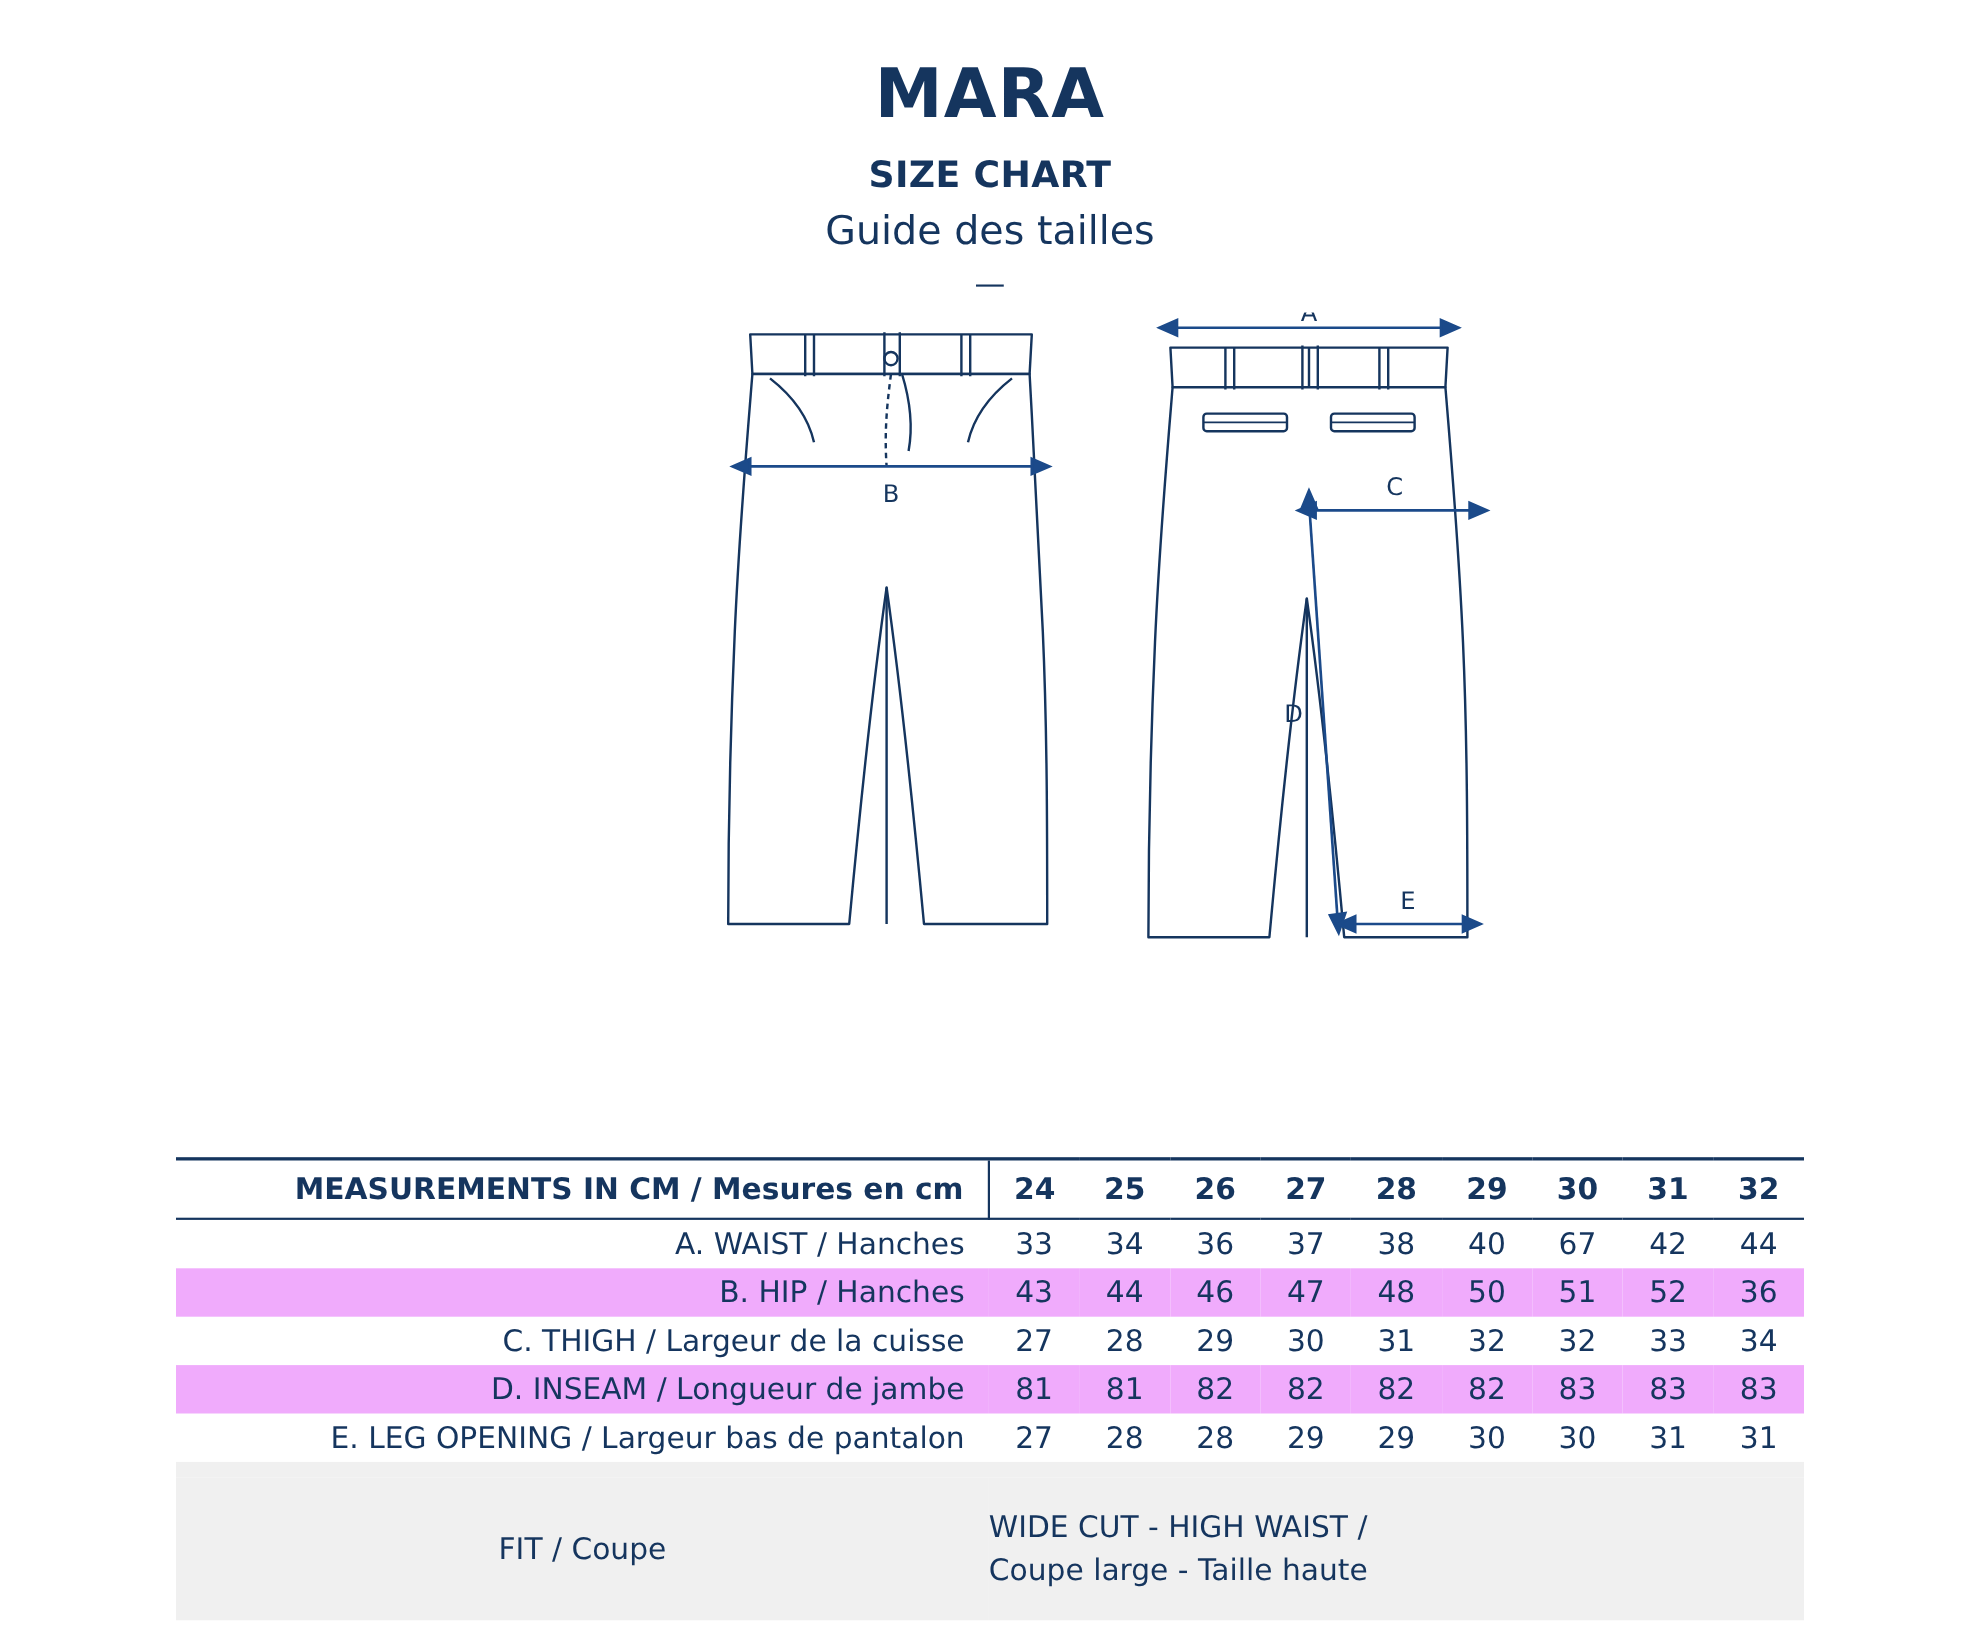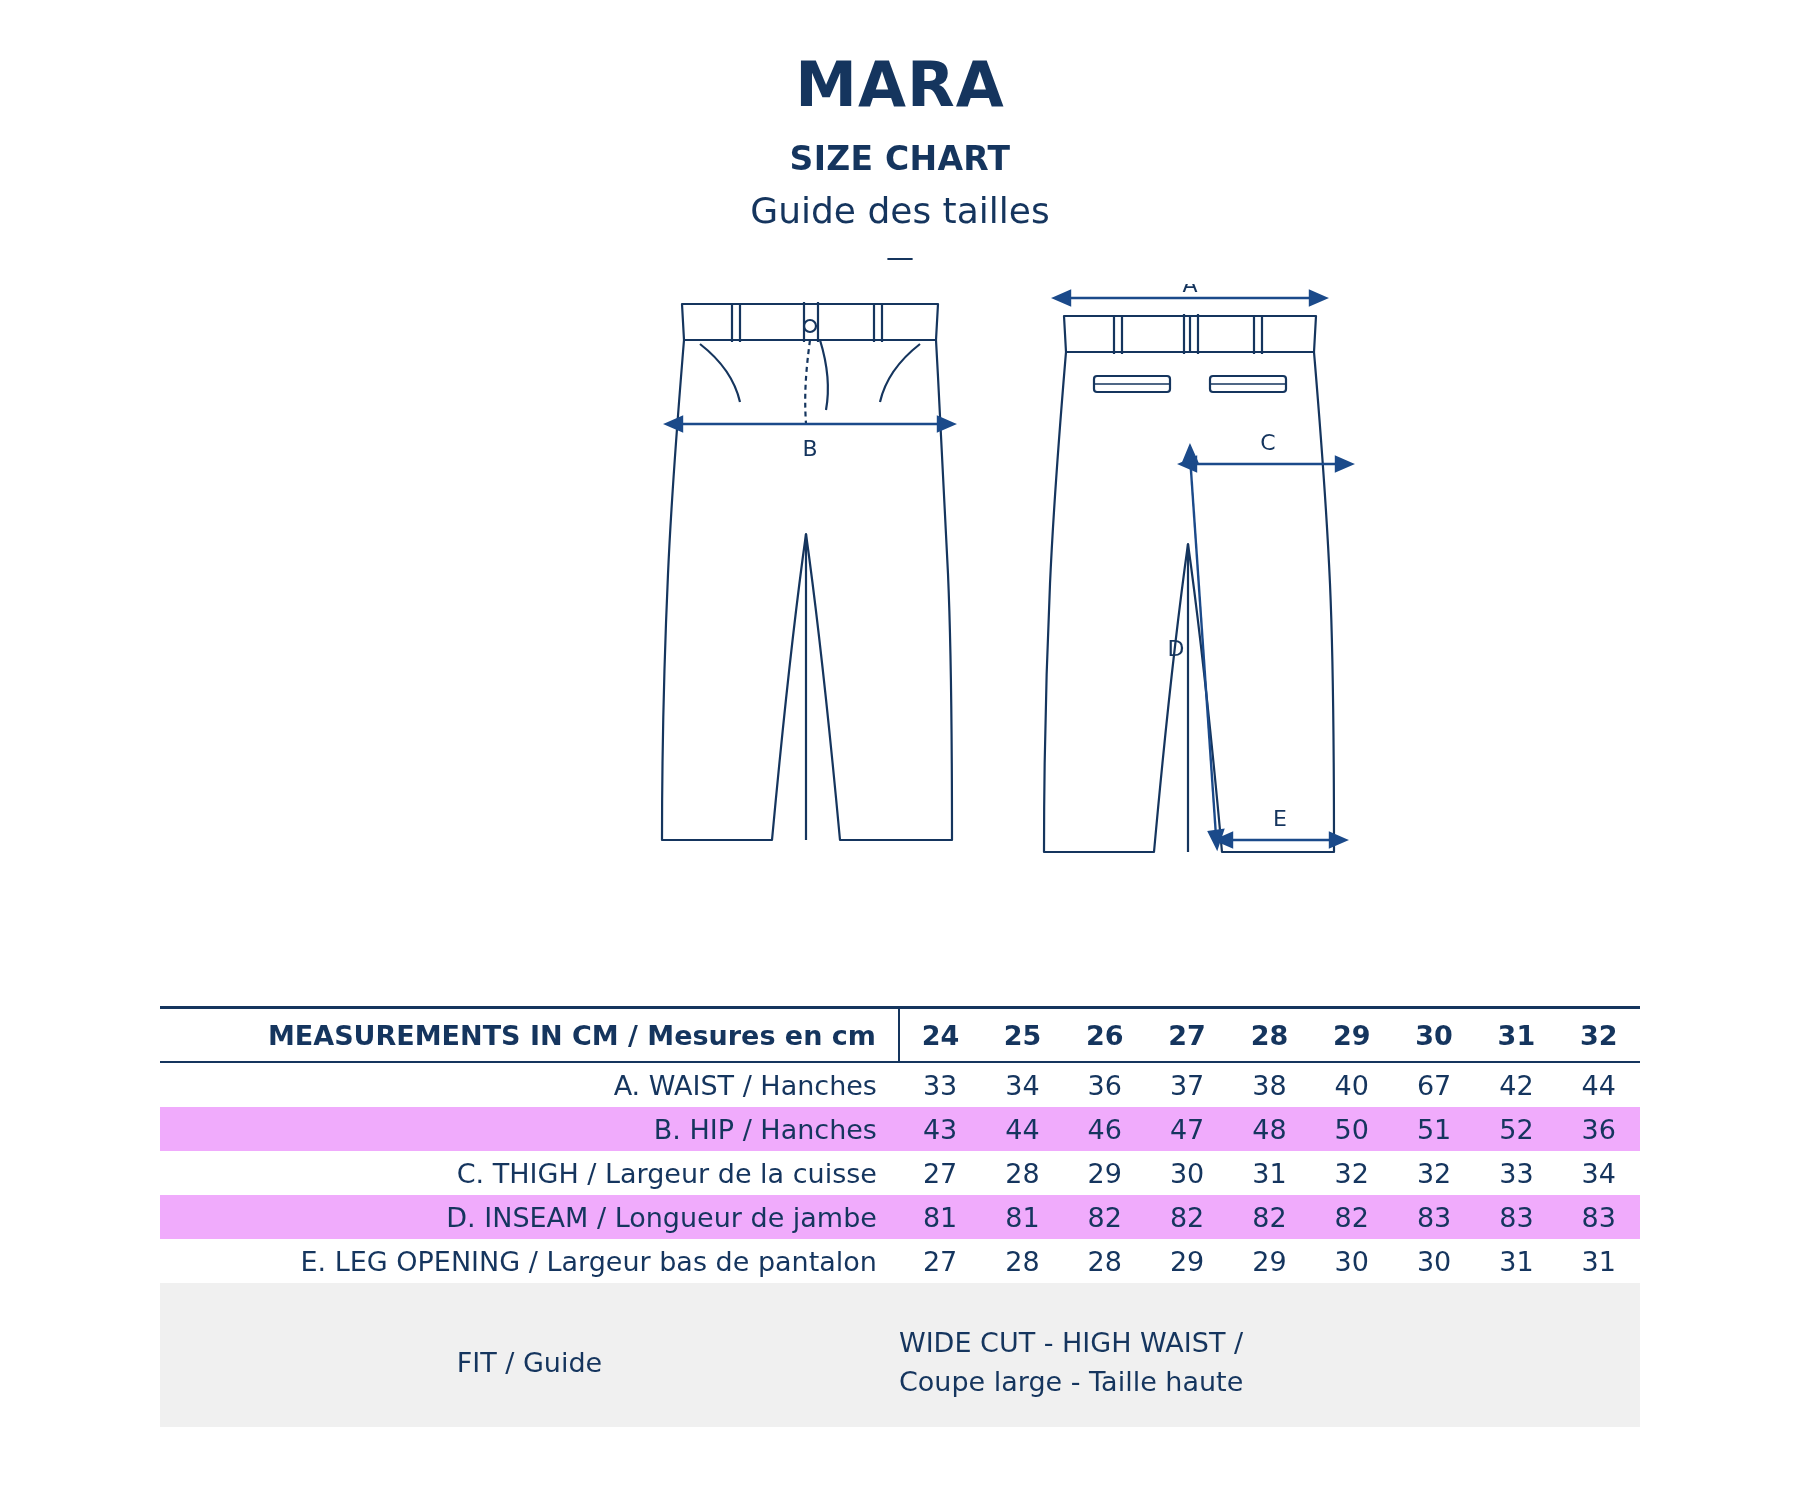--- a/index.html
+++ b/index.html
@@ -65,21 +65,21 @@
     position: absolute;
     top: 0;
   }
   .fig-front { left: 660px; }
   .fig-back  { left: 1040px; }
 
   
   .table-wrap {
     position: absolute;
     left: 160px;
-    top: 1006px;
+    top: 1052px;
     width: 1480px;
   }
   table.size-chart {
     border-collapse: collapse;
     width: 1480px;
     table-layout: fixed;
   }
   table.size-chart td, table.size-chart th {
     padding: 0;
     margin: 0;
@@ -314,21 +314,21 @@
           <td class="val">29</td>
           <td class="val">30</td>
           <td class="val">30</td>
           <td class="val">31</td>
           <td class="val">31</td>
         </tr>
         <tr class="spacer-row">
           <td colspan="10"></td>
         </tr>
         <tr class="fit-row">
-          <td class="fit-label">FIT / Guide</td>
+          <td class="fit-label">FIT / Coupe</td>
           <td class="fit-value" colspan="9">
             <span class="line">WIDE CUT - HIGH WAIST /</span>
             <span class="line">Coupe large - Taille haute</span>
           </td>
         </tr>
       </tbody>
     </table>
   </div>
 
 </div>

